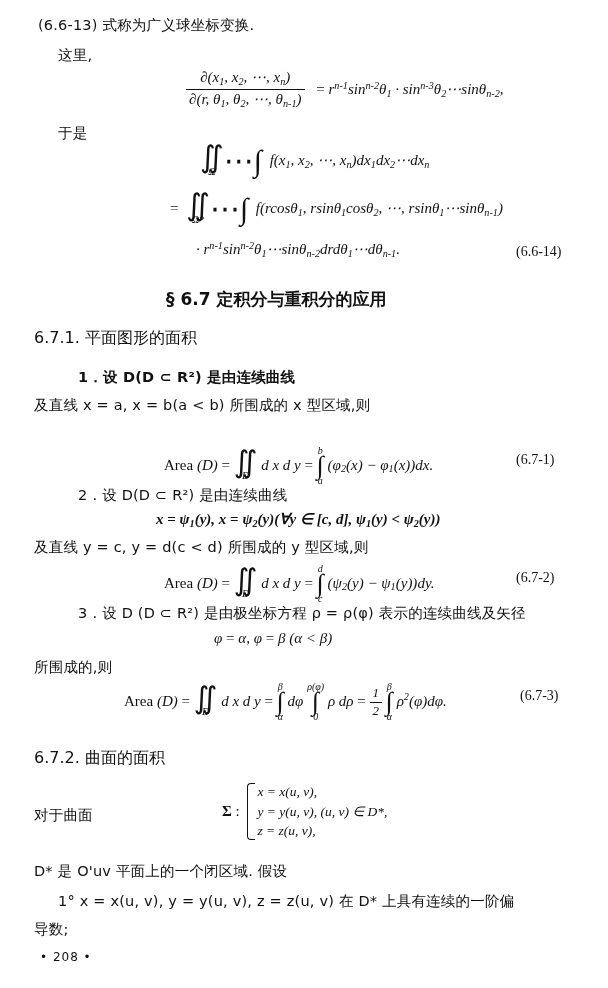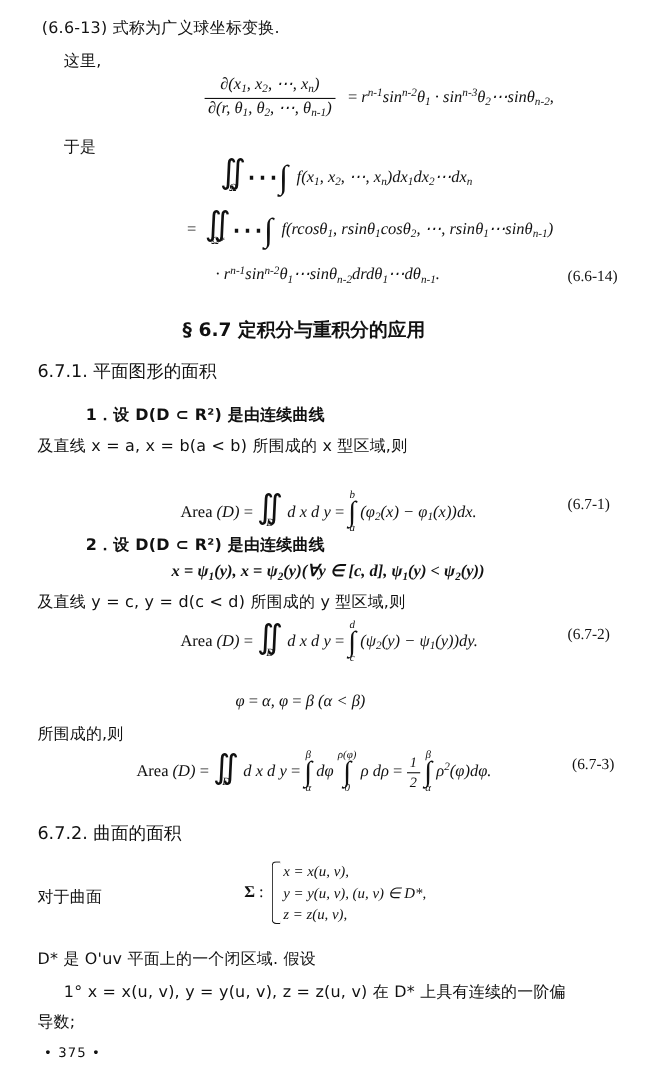--- a/index.html
+++ b/index.html
@@ -227,21 +227,21 @@
     <i>d x d y</i> <span class="rel">=</span>
     <span class="intud">
       <span class="up"><i>b</i></span>
       <span class="big">∫</span>
       <span class="lo"><i>a</i></span>
     </span>
     (<i>φ</i><span class="sub">2</span>(<i>x</i>) − <i>φ</i><span class="sub">1</span>(<i>x</i>))<i>dx</i>.
   </div>
   <div class="line tag" style="left:516px; top:452px;">(6.7-1)</div>
 
-  <div class="line cn" style="left:78px; top:486px; font-weight:bold;">2．设 D(D ⊂ R²) 是由连续曲线</div>
+  <div class="line cn" style="left:78px; top:486px; font-weight:normal;">2．设 D(D ⊂ R²) 是由连续曲线</div>
 
   <div class="line math" style="left:156px; top:510px;">
     <b><i>x</i> <span class="rel">=</span> <i>ψ</i><span class="sub">1</span>(<i>y</i>), <i>x</i> <span class="rel">=</span> <i>ψ</i><span class="sub">2</span>(<i>y</i>)(∀<i>y</i> ∈ [<i>c</i>, <i>d</i>], <i>ψ</i><span class="sub">1</span>(<i>y</i>) &lt; <i>ψ</i><span class="sub">2</span>(<i>y</i>))</b>
   </div>
 
   <div class="line cn" style="left:34px; top:538px;">及直线 y = c, y = d(c &lt; d) 所围成的 y 型区域,则</div>
 
   <div class="line math" style="left:164px; top:564px;">
     <span class="mathup">Area</span> (<i>D</i>) <span class="rel">=</span>
     <span class="intlim">
@@ -251,20 +251,21 @@
     <i>d x d y</i> <span class="rel">=</span>
     <span class="intud">
       <span class="up"><i>d</i></span>
       <span class="big">∫</span>
       <span class="lo"><i>c</i></span>
     </span>
     (<i>ψ</i><span class="sub">2</span>(<i>y</i>) − <i>ψ</i><span class="sub">1</span>(<i>y</i>))<i>dy</i>.
   </div>
   <div class="line tag" style="left:516px; top:570px;">(6.7-2)</div>
 
+  <div class="line cn" style="left:78px; top:604px;">3．设 D (D ⊂ R²) 是由极坐标方程 ρ = ρ(φ) 表示的连续曲线及矢径</div>
 
   <div class="line math" style="left:214px; top:630px;">
     <i>φ</i> <span class="rel">=</span> <i>α</i>, <i>φ</i> <span class="rel">=</span> <i>β</i>   (<i>α</i> &lt; <i>β</i>)
   </div>
 
   <div class="line cn" style="left:34px; top:658px;">所围成的,则</div>
 
   <div class="line math" style="left:124px; top:682px;">
     <span class="mathup">Area</span> (<i>D</i>) <span class="rel">=</span>
     <span class="intlim">
@@ -309,15 +310,15 @@
       <span>x = x(u, v),</span><br>
       <span>y = y(u, v),   (u, v) ∈ D*,</span><br>
       <span>z = z(u, v),</span>
     </span>
   </div>
 
   <div class="line cn" style="left:58px; top:892px;">1° x = x(u, v), y = y(u, v), z = z(u, v) 在 D* 上具有连续的一阶偏</div>
 
   <div class="line cn" style="left:34px; top:920px;">导数;</div>
 
-  <div class="pagenum">• 375 •</div>
+  <div class="pagenum">• 208 •</div>
 
 </div>
 
 </body></html>

